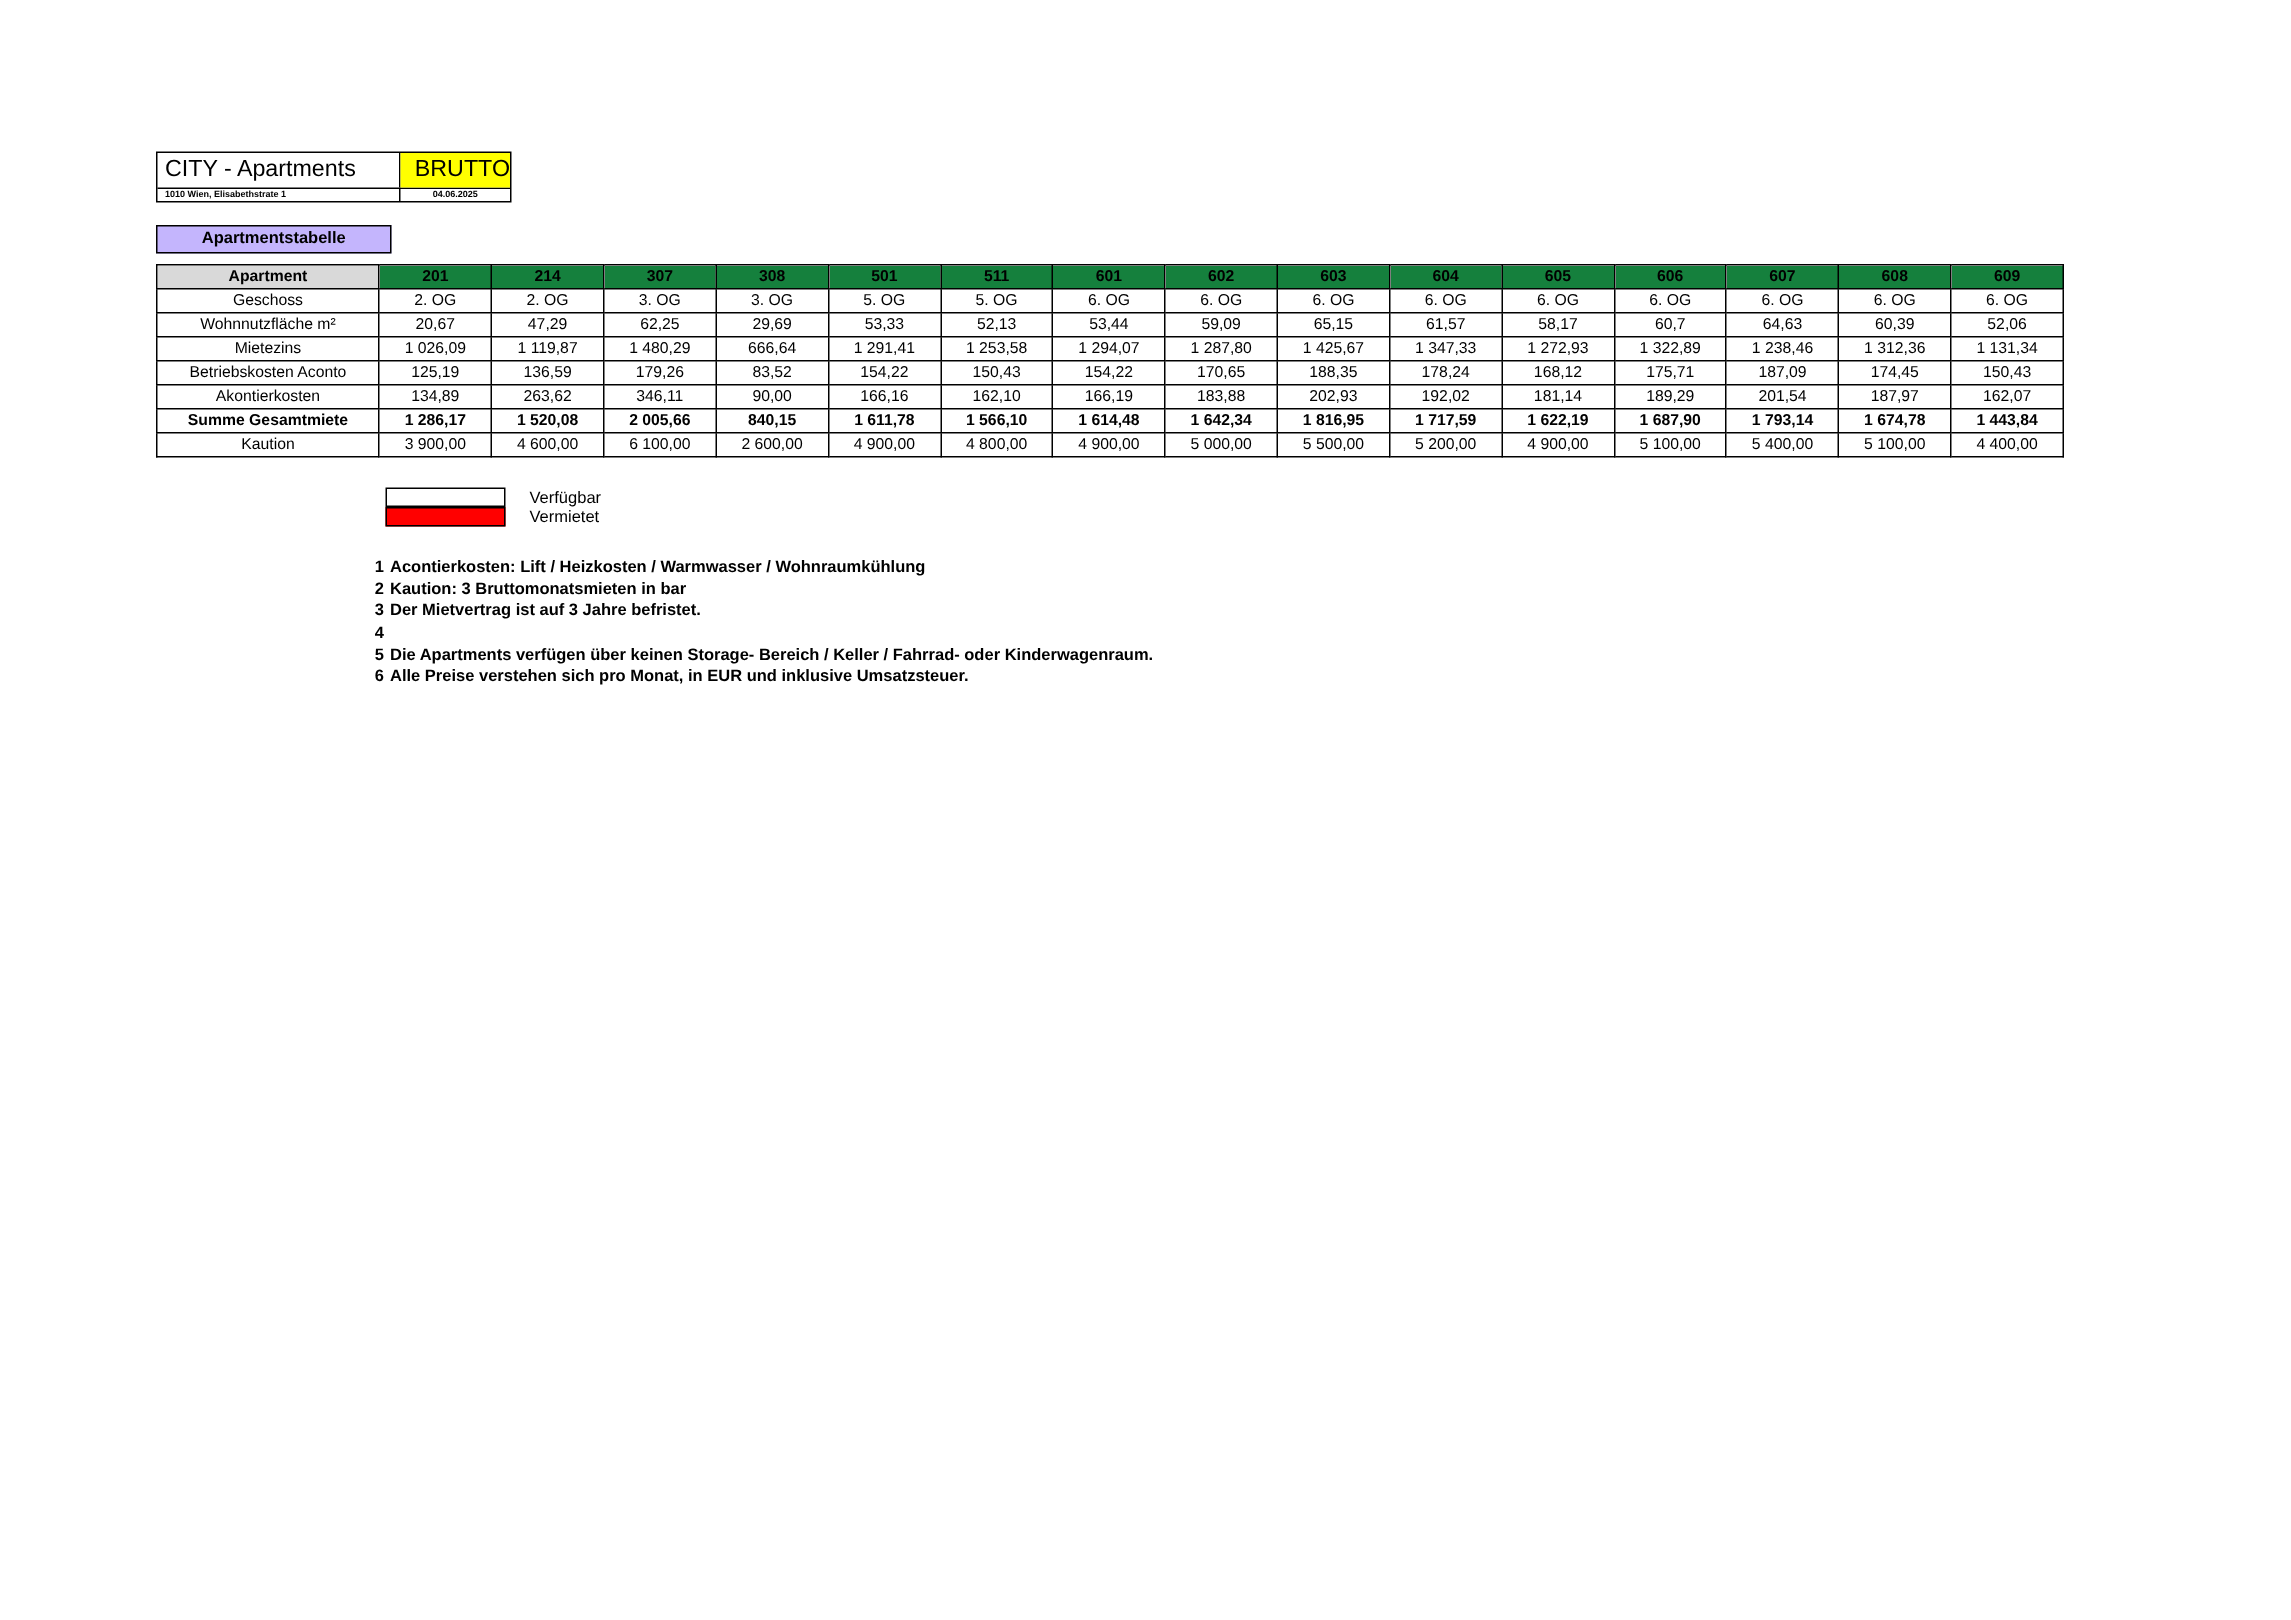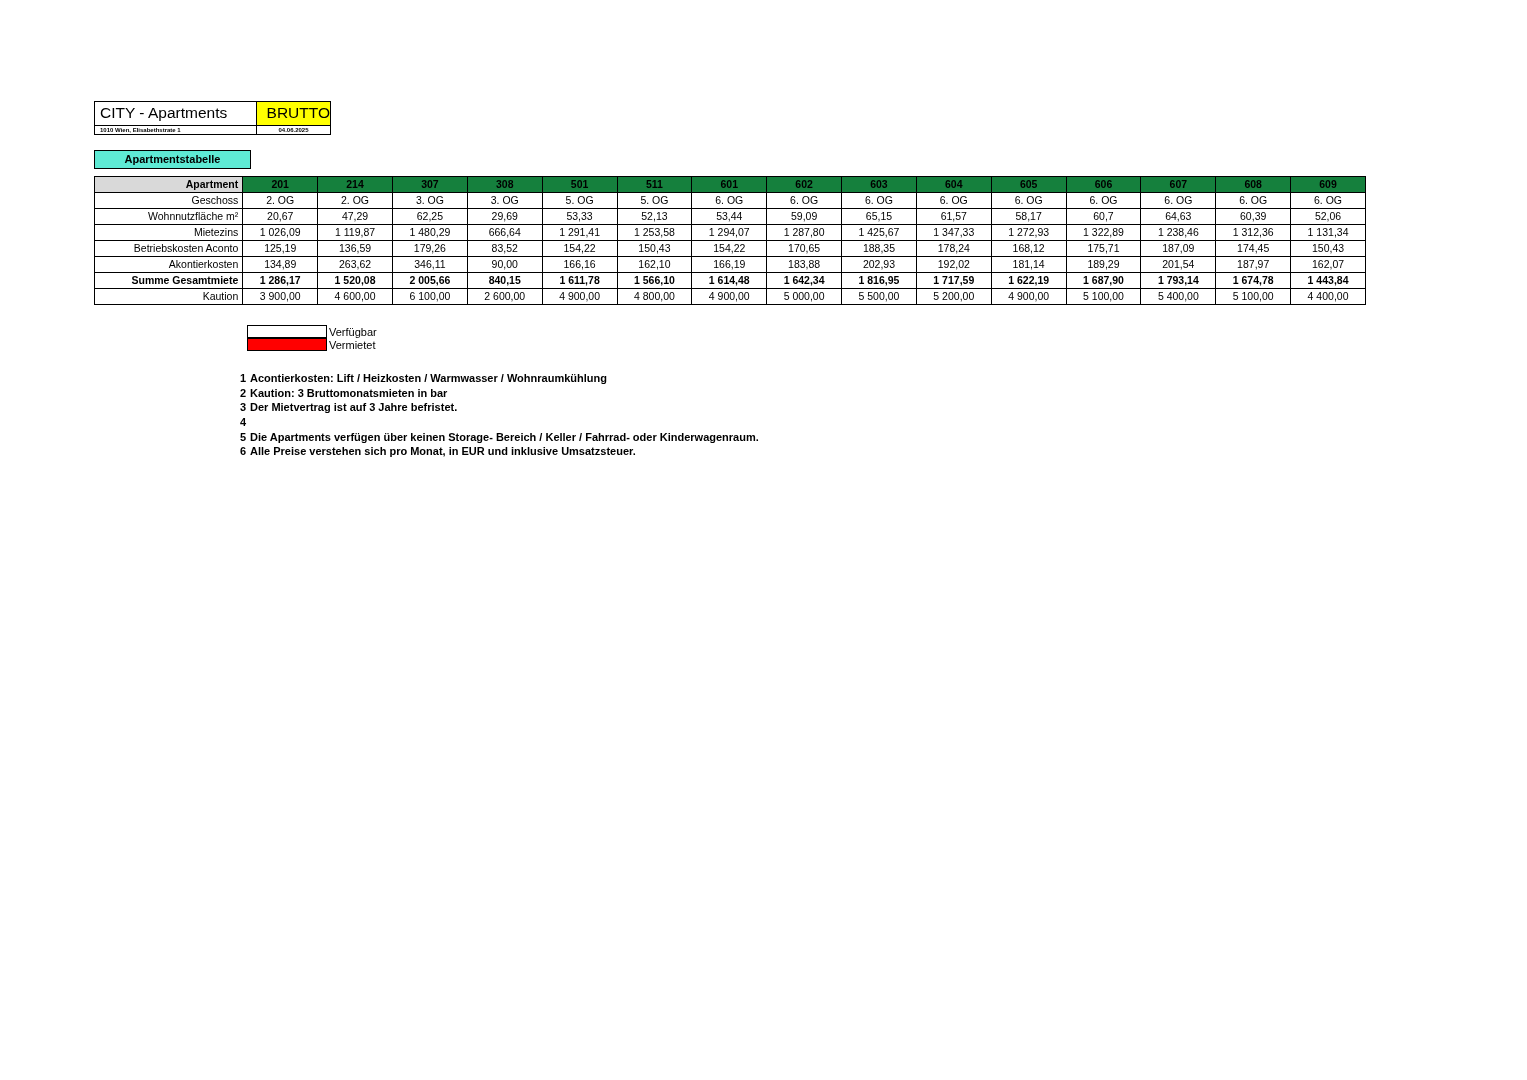--- a/index.html
+++ b/index.html
@@ -11,21 +11,21 @@
     width: 1527px;
     height: 1080px;
     font-family: "Liberation Sans", sans-serif;
     color: #000000;
     position: relative;
     overflow: hidden;
   }
 
   .sheet {
     position: absolute;
-    left: 4px;
+    left: 14px;
     top: 0;
     width: 1362px;
     height: 1080px;
   }
 
   
   .title-block {
     position: absolute;
     left: 90px;
     top: 101px;
@@ -74,21 +74,21 @@
   }
 
   
   .section-label {
     position: absolute;
     left: 90px;
     top: 150px;
     width: 157px;
     border: 1px solid #000;
     box-sizing: border-box;
-    background: #5eead4;
+    background: #c4b5fd;
     font-size: 11px;
     font-weight: bold;
     text-align: center;
     padding: 2px 0 3px 0;
   }
 
   
   table.apt {
     position: absolute;
     left: 90px;
@@ -101,21 +101,20 @@
     border: 1px solid #000;
     padding: 1px 4px 2px 4px;
     text-align: center;
     height: 15px;
     box-sizing: border-box;
     font-weight: normal;
     white-space: nowrap;
     overflow: hidden;
   }
   table.apt td.rowhead, table.apt th.rowhead {
-    text-align: right;
     width: 155px;
     padding-right: 4px;
   }
   table.apt tr.head td, table.apt tr.head th {
     font-weight: bold;
     background: #15803d;
   }
   table.apt tr.head td.rowhead {
     background: #d9d9d9;
   }
@@ -140,21 +139,21 @@
   }
   .legend-swatch {
     width: 80px;
     height: 13px;
     border: 1px solid #000;
     box-sizing: border-box;
   }
   .legend-swatch.avail { background: #ffffff; }
   .legend-swatch.rented { background: #ff0000; }
   .legend-text {
-    margin-left: 2px;
+    margin-left: 16px;
     white-space: nowrap;
   }
 
   
   .notes {
     position: absolute;
     left: 228px;
     top: 372px;
     font-size: 11px;
     font-weight: bold;

